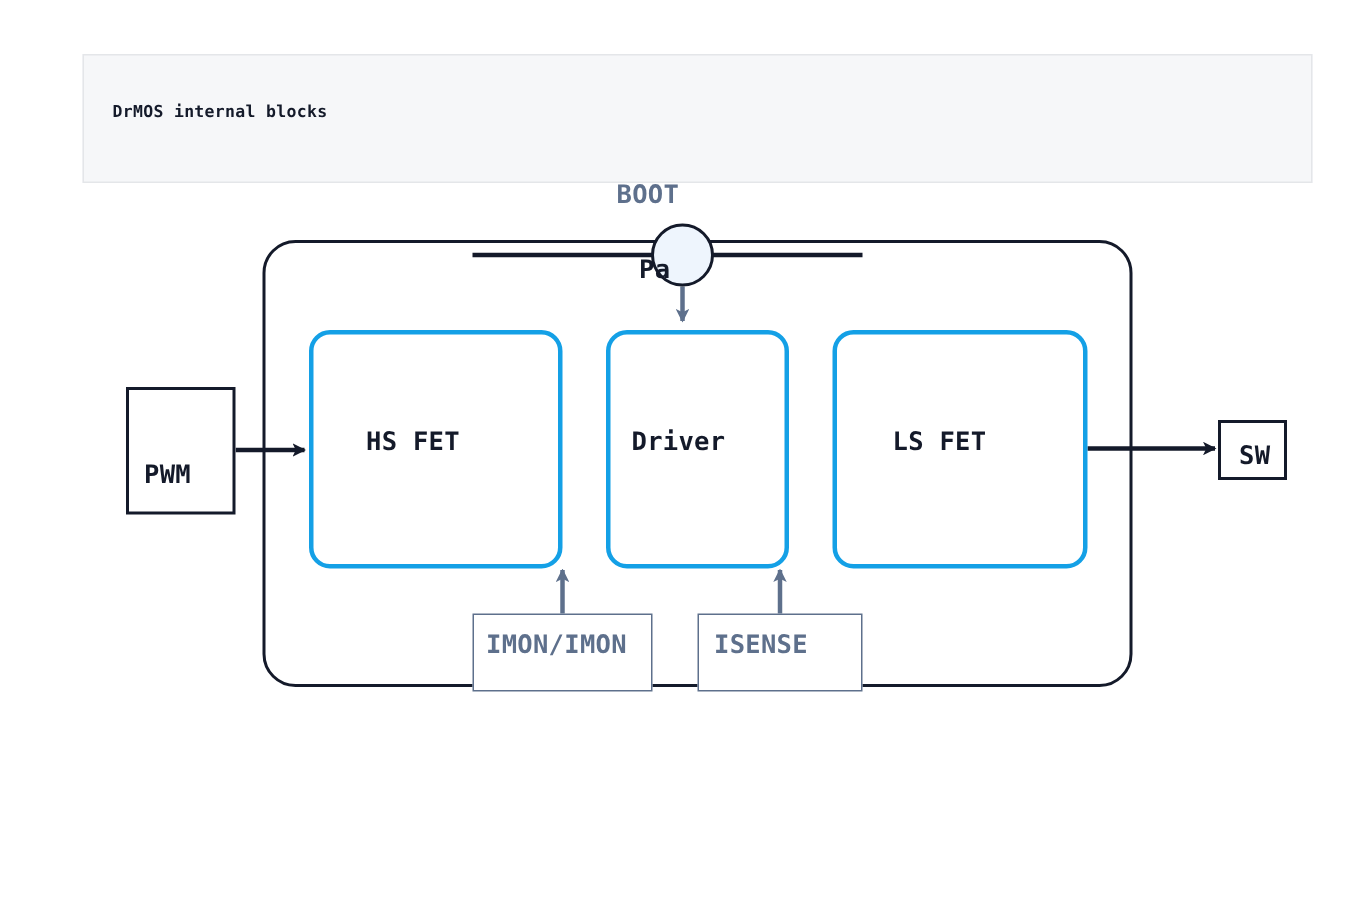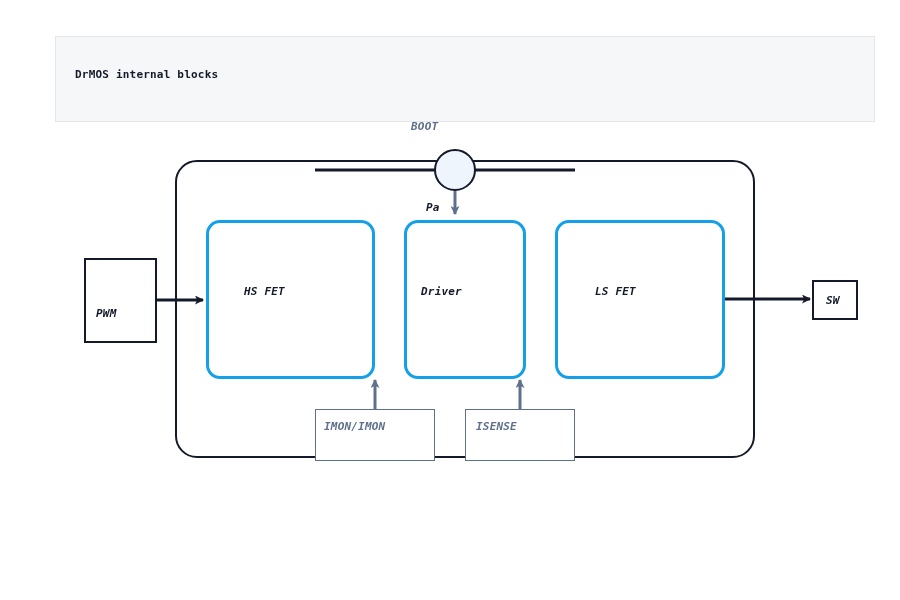--- a/index.html
+++ b/index.html
@@ -40,26 +40,25 @@
     font-size: 11px;
     font-weight: bold;
     color: #141a2a;
     letter-spacing: 0.2px;
     white-space: nowrap;
   }
 
   
   .lbl {
     position: absolute;
-    font-size: 11px;
+    font-size: 17px;
     font-weight: bold;
     white-space: nowrap;
     color: #141a2a;
     letter-spacing: 0.2px;
-    font-style: italic;
   }
   .lbl-muted {
     color: #5e708c;
   }
 
   
   .box {
     position: absolute;
     box-sizing: border-box;
     background: #ffffff;
@@ -144,21 +143,21 @@
 
     <line x1="360" y1="410" x2="360" y2="380" stroke="#5e708c" stroke-width="3" marker-end="url(#arw-slate)"></line>
 
     <line x1="505" y1="410" x2="505" y2="380" stroke="#5e708c" stroke-width="3" marker-end="url(#arw-slate)"></line>
   </svg>
 
   <div class="chip-outline"></div>
 
   <div class="lbl lbl-muted" style="left:396px; top:120px;">BOOT</div>
   <div class="node-circle"></div>
-  <div class="lbl" style="left:411px; top:170px;margin-top:31px;">Pa</div>
+  <div class="lbl" style="left:411px; top:170px;">Pa</div>
 
   <div class="blk" style="left:191px; top:220px; width:169px; height:159px;"></div>
   <div class="lbl" style="left:229px; top:285px;">HS FET</div>
 
   <div class="blk" style="left:389px; top:220px; width:122px; height:159px;"></div>
   <div class="lbl" style="left:406px; top:285px;">Driver</div>
 
   <div class="blk" style="left:540px; top:220px; width:170px; height:159px;"></div>
   <div class="lbl" style="left:580px; top:285px;">LS FET</div>
 

